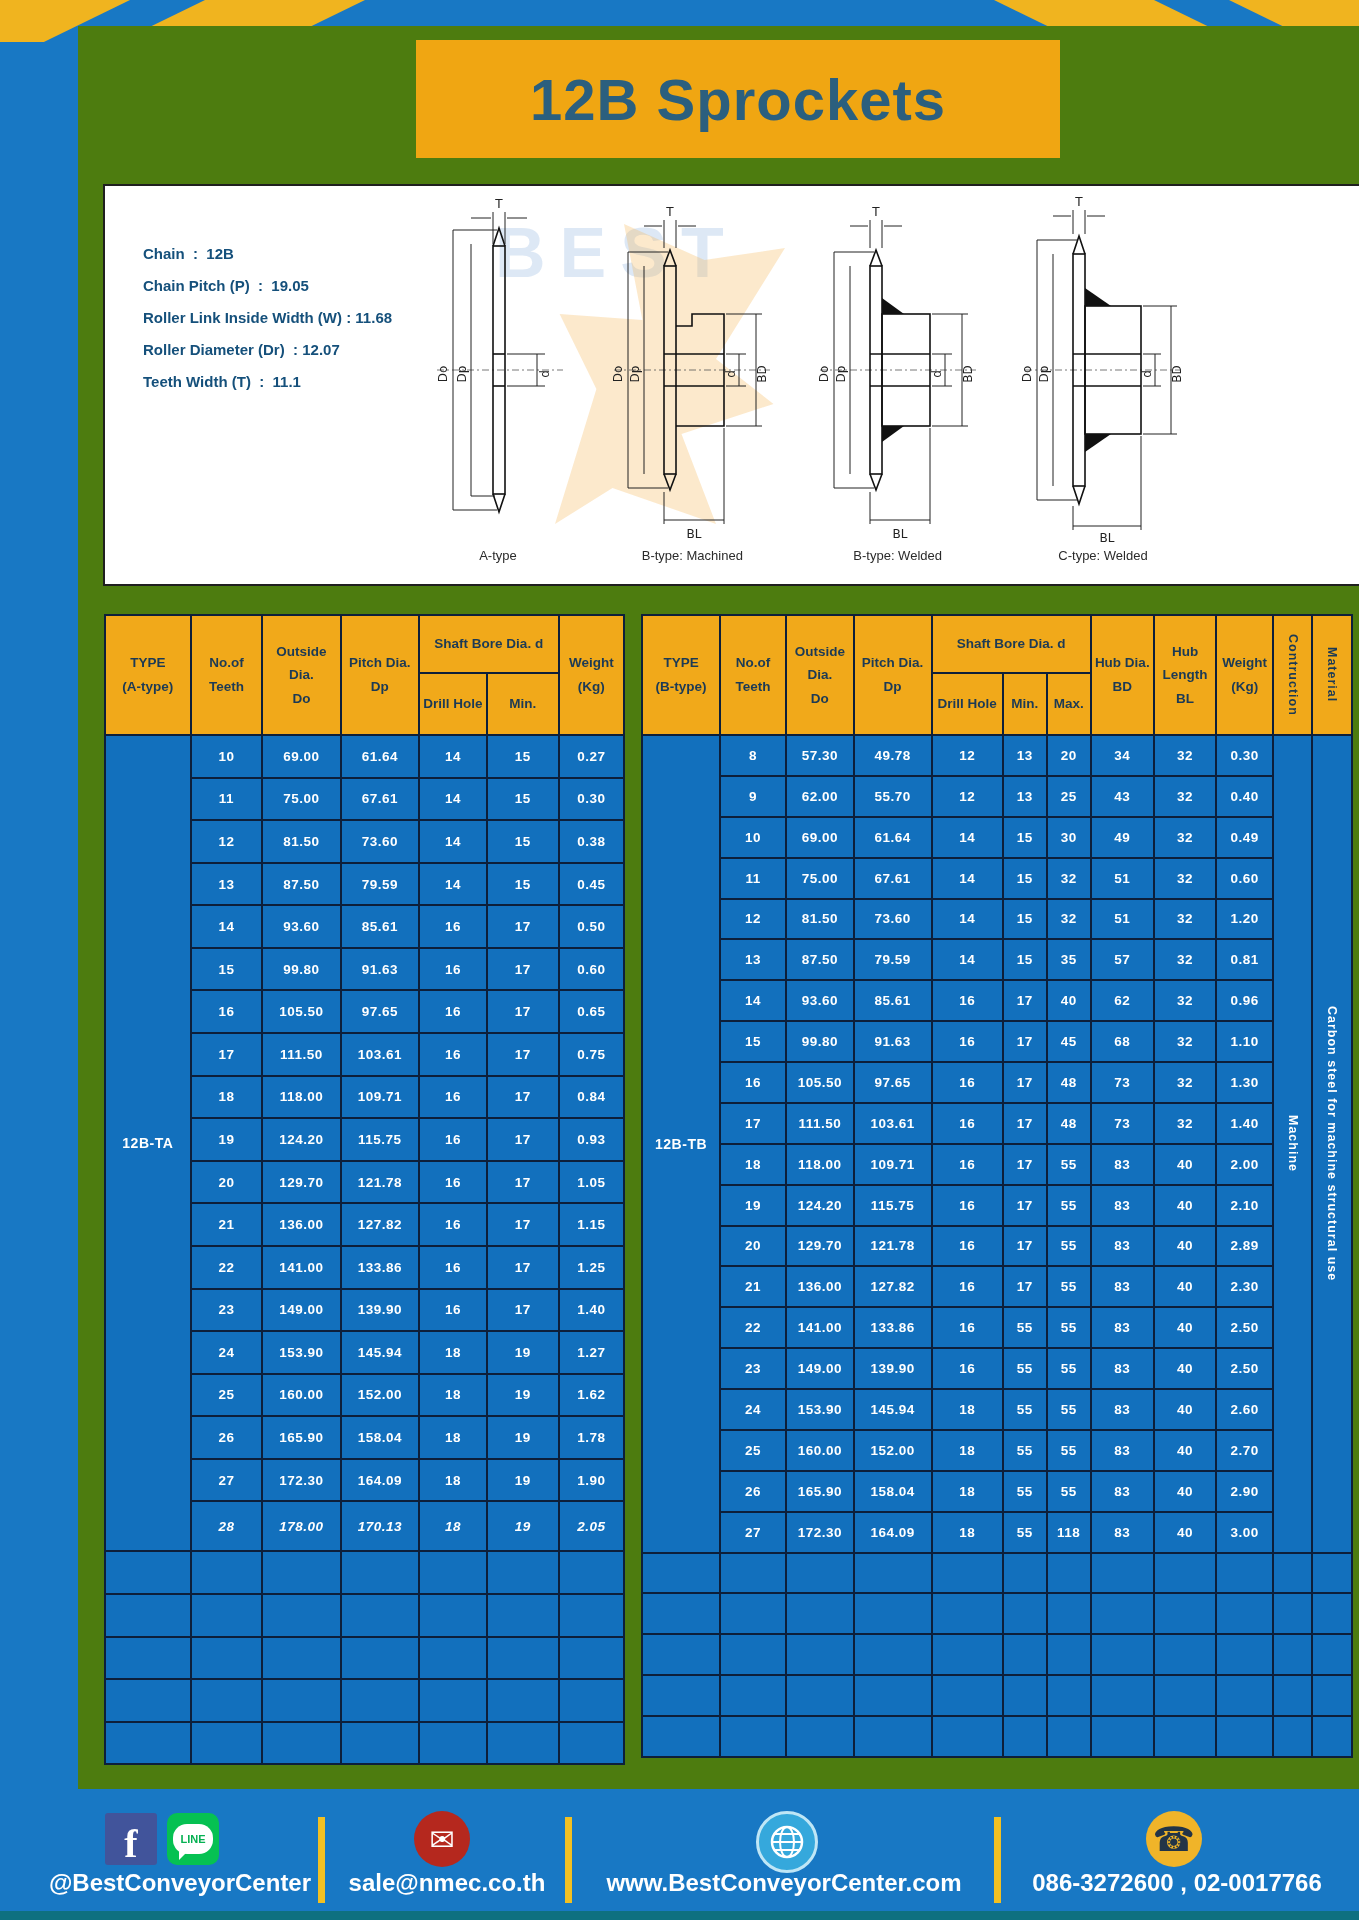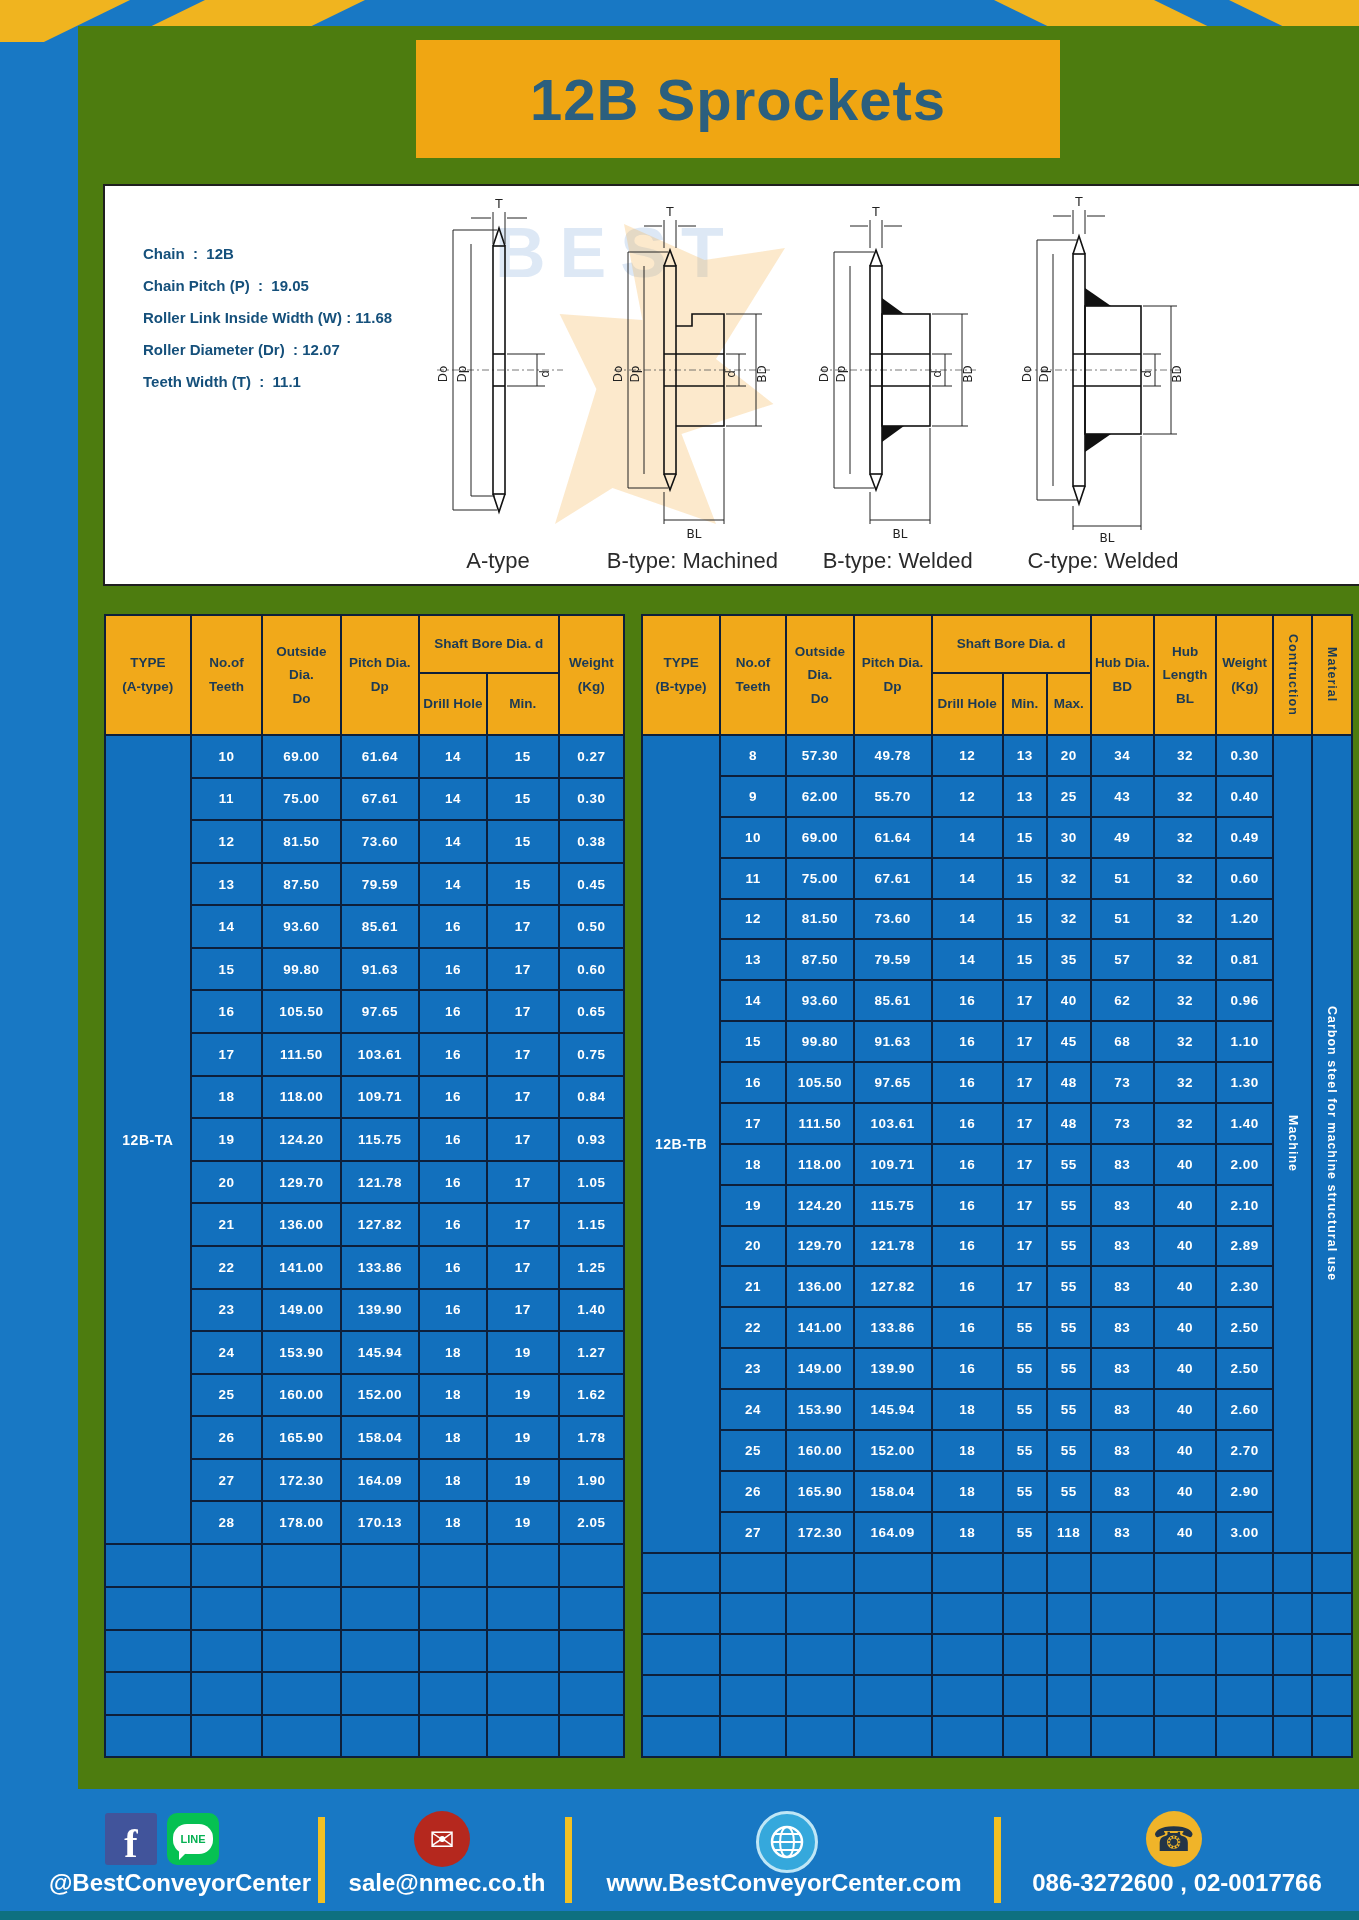--- a/index.html
+++ b/index.html
@@ -26,21 +26,21 @@
   .watermark{position:absolute;left:390px;top:28px;width:680px;z-index:0;text-align:left;
              pointer-events:none;}
   .watermark .wm{font-size:70px;font-weight:bold;letter-spacing:14px;color:rgba(125,165,215,0.26);
                  line-height:78px;}
   .wm-blob{position:absolute;left:60px;top:10px;width:230px;height:300px;
            background:rgba(246,183,86,0.30);clip-path:polygon(30% 0,65% 12%,100% 8%,70% 45%,95% 60%,55% 70%,70% 100%,25% 88%,0 100%,18% 55%,2% 30%,38% 32%);}
   .drawings{position:absolute;left:318px;top:8px;width:766px;height:384px;display:flex;
             justify-content:space-between;z-index:2;}
   .fig{display:flex;flex-direction:column;align-items:center;}
   .fig svg{display:block;}
-  .fig .cap{font-size:22px;color:#2b2b2b;margin-top:2px;}
+  .fig .cap{font-size:13px;color:#2b2b2b;margin-top:2px;}
   .dln{stroke:#222;stroke-width:1;fill:none;}
   .dth{stroke:#111;stroke-width:1.6;fill:none;}
   .dfill{fill:#111;stroke:none;}
   .dtx{font-size:12px;fill:#222;font-family:"DejaVu Sans",sans-serif;}
   .cl{stroke:#555;stroke-width:0.8;stroke-dasharray:7 3 2 3;fill:none;}
   
   table{border-collapse:collapse;table-layout:fixed;position:absolute;background:#ffffff;}
   .tblA{left:26px;top:588px;width:521px;height:1142px;}
   .tblB{left:563px;top:588px;width:712px;height:1142px;}
   th,td{border:2px solid #0d1f3a;padding:0;text-align:center;vertical-align:middle;overflow:hidden;}
@@ -419,21 +419,21 @@
             <td>1.78</td>
           </tr>
           <tr style="height: 42.58px;">
             <td>27</td>
             <td>172.30</td>
             <td>164.09</td>
             <td>18</td>
             <td>19</td>
             <td>1.90</td>
           </tr>
-          <tr style="height: 43px;">
+          <tr style="height: 50px; font-style: italic;">
             <td>28</td>
             <td>178.00</td>
             <td>170.13</td>
             <td>18</td>
             <td>19</td>
             <td>2.05</td>
           </tr>
           <tr style="height: 42.58px;">
             <td></td>
             <td></td>

